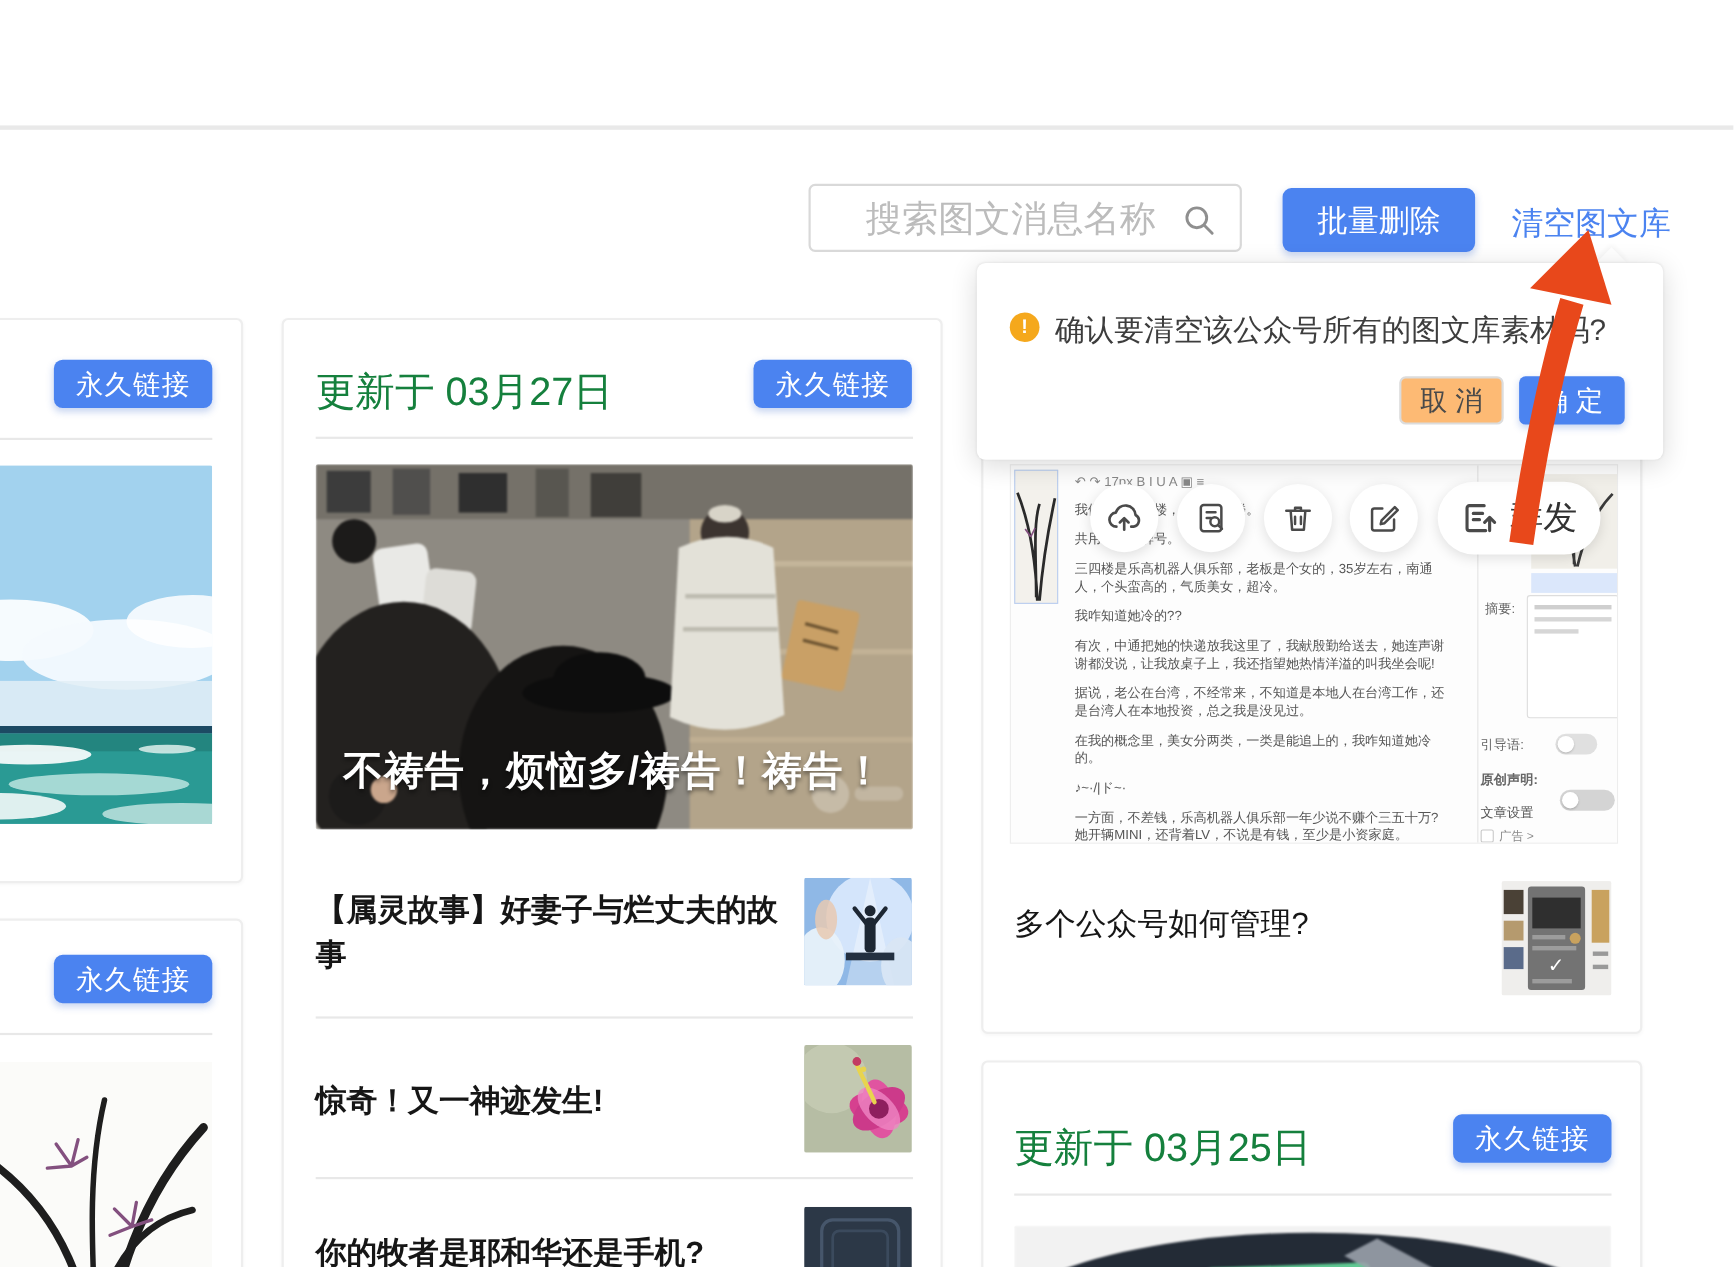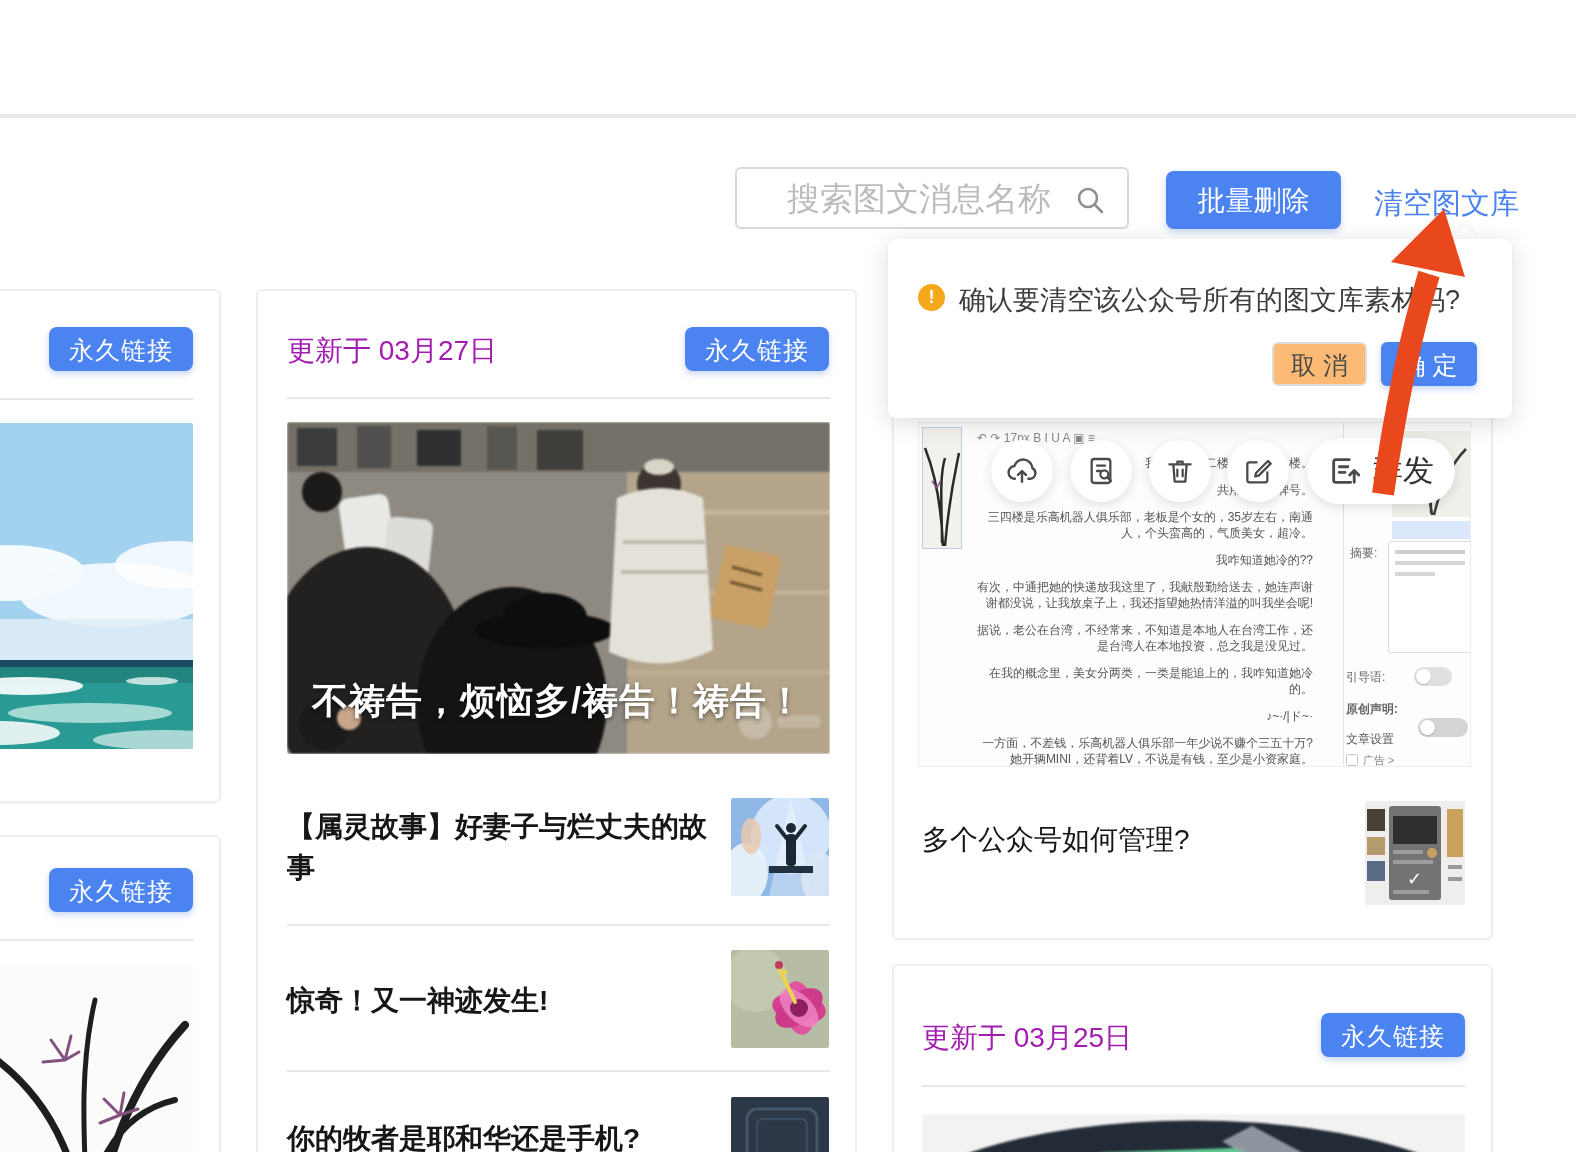--- a/index.html
+++ b/index.html
@@ -16,40 +16,40 @@
   .search-icon{position:absolute;right:22px;top:16px;}
   .btn-blue{background:#4b83f0;color:#fff;border:none;border-radius:8px;text-align:center;
             box-shadow:0 3px 7px rgba(40,90,200,.25);cursor:pointer;font-family:inherit;}
   .batch-delete{left:1166px;top:171px;width:175px;height:58px;font-size:28px;line-height:58px;}
   .clear-link{left:1374px;top:184px;font-size:29px;color:#4b83f0;cursor:pointer;}
   
   .card{background:#fff;border:2px solid #eeeeee;border-radius:6px;box-sizing:border-box;
         box-shadow:0 1px 3px rgba(0,0,0,.03);}
   .permalink{width:144px;height:44px;border-radius:8px;font-size:25px;line-height:44px;letter-spacing:1px;}
   .card-divider{height:2px;background:#e8e8e8;}
-  .updated{font-size:28px;color:#a21caf;}
+  .updated{font-size:36px;color:#15803d;}
   .art-title{font-size:28px;font-weight:600;color:#161616;line-height:41px;}
   .thumb{border-radius:2px;overflow:hidden;}
   .photo{display:block;}
   .blurme{filter:blur(1.2px);}
   .cover-caption{font-size:36px;font-weight:700;color:#fff;text-shadow:0 2px 4px rgba(0,0,0,.45);letter-spacing:1px;}
   
   .popup{left:888px;top:239px;width:624px;height:179px;background:#fff;border-radius:8px;z-index:40;
          box-shadow:0 5px 24px rgba(0,0,0,.14),0 0 2px rgba(0,0,0,.06);}
   .popup-pointer{left:1455px;top:229px;width:20px;height:20px;background:#fff;transform:rotate(45deg);
          z-index:39;box-shadow:-2px -2px 5px rgba(0,0,0,.04);}
   .warn-circle{left:30px;top:45px;width:27px;height:27px;border-radius:50%;background:#f5a81c;color:#fff;
          font-size:18px;font-weight:700;text-align:center;line-height:27px;}
   .popup-msg{left:71px;top:43px;font-size:27px;color:#3d3d3d;}
   .cancel-btn{left:384px;top:103px;width:95px;height:44px;border:2px solid #dcdcdc;border-radius:6px;background:#fdba74;
          font-size:25px;color:#4a4a4a;line-height:40px;text-align:center;box-sizing:border-box;cursor:pointer;font-family:inherit;}
   .confirm-btn{left:493px;top:103px;width:96px;height:44px;border-radius:6px;font-size:25px;line-height:44px;}
   
   .shot{left:24px;top:131px;width:553px;height:345px;background:#fdfdfd;border:1px solid #ededed;
-        box-sizing:border-box;overflow:hidden;filter:blur(0.7px);text-align:right;}
+        box-sizing:border-box;overflow:hidden;filter:blur(0.7px);}
   .shot p{margin:0 0 11px 0;font-size:12px;line-height:16px;color:#555;}
   .mini-label{font-size:12px;color:#666;}
   .mini-row{font-size:11px;color:#8a8a8a;}
   .toggle{width:38px;height:19px;border-radius:10px;background:#e0e0e0;position:relative;}
   .toggle .knob{position:absolute;left:2px;top:2px;width:15px;height:15px;border-radius:50%;background:#fff;
         box-shadow:0 1px 2px rgba(0,0,0,.2);}
   .cbox{width:12px;height:12px;border:1px solid #c8c8c8;border-radius:2px;display:inline-block;
         vertical-align:-2px;margin-right:5px;box-sizing:border-box;background:#fff;}
   
   .act-circle{width:62px;height:62px;border-radius:50%;background:#fff;z-index:5;

